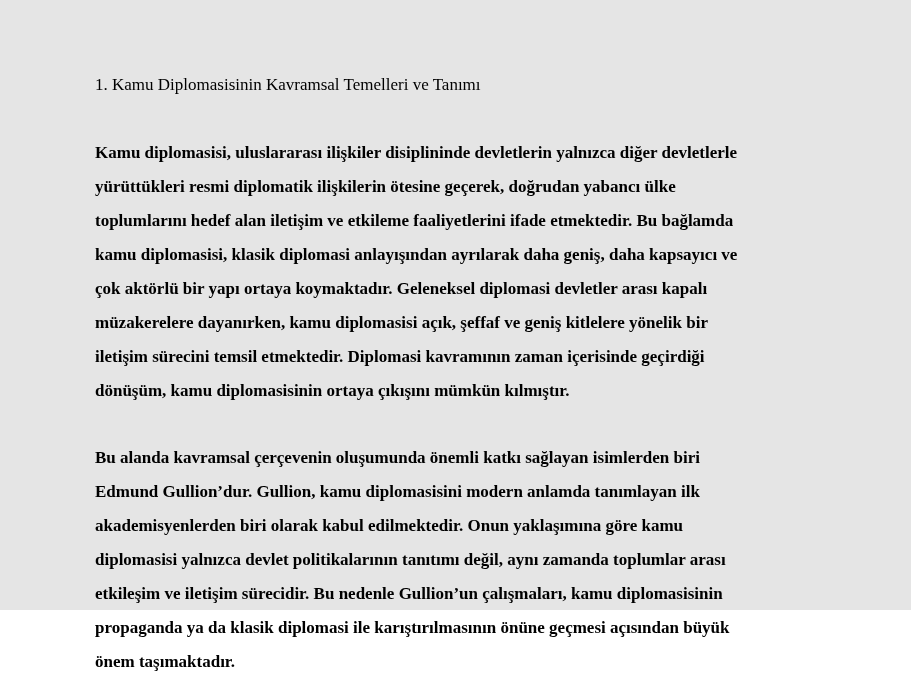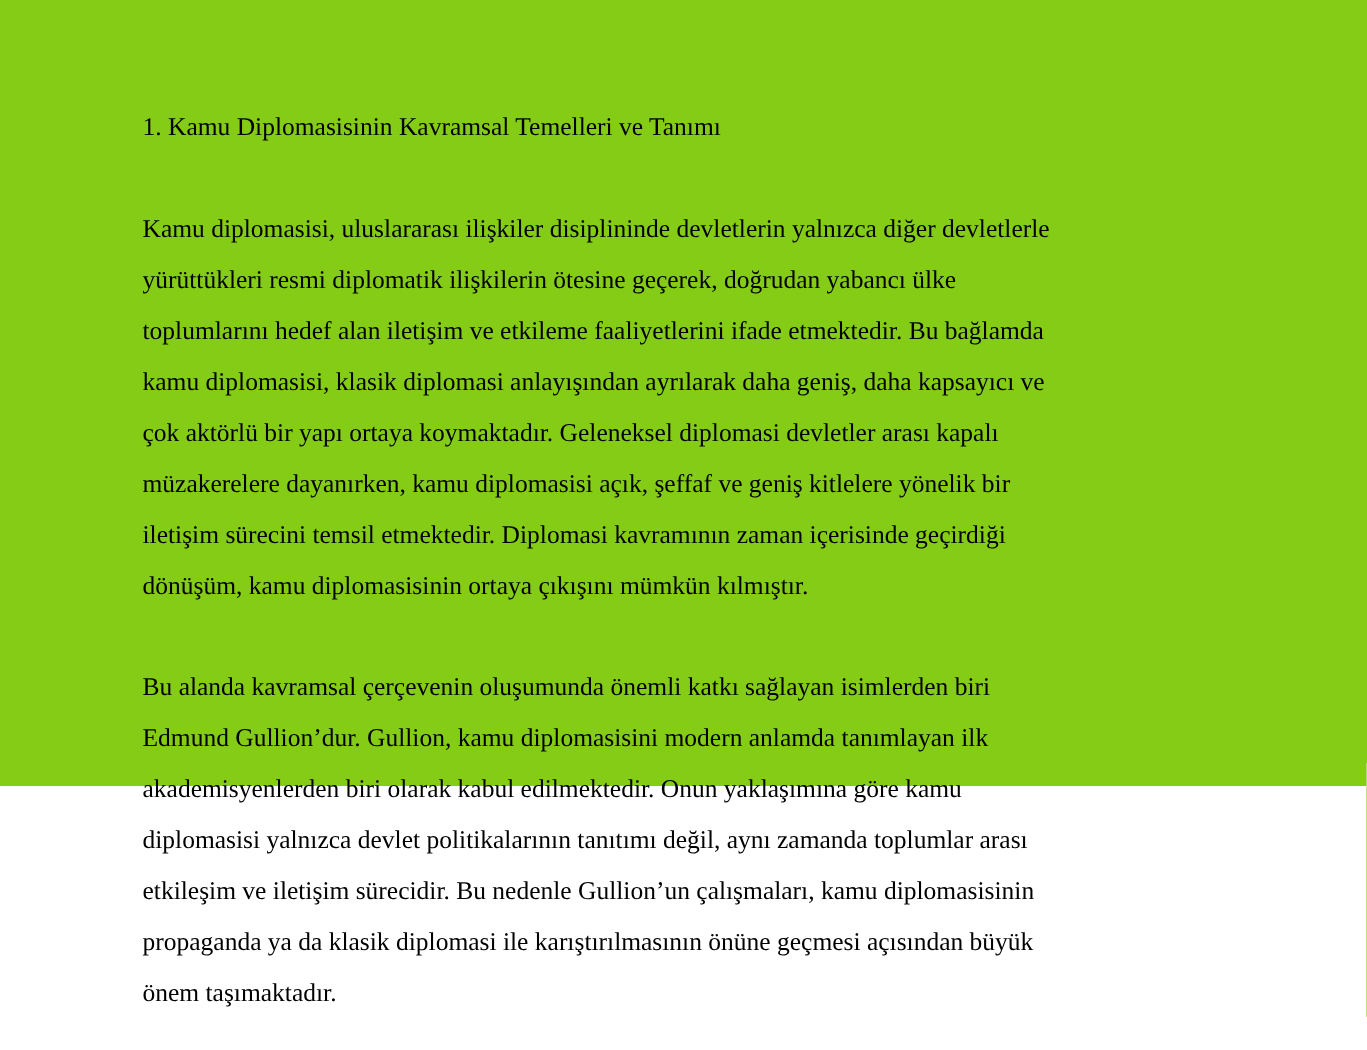--- a/index.html
+++ b/index.html
@@ -13,41 +13,41 @@
     height: 700px;
     background: #ffffff;
     font-family: "Liberation Serif", "DejaVu Serif", serif;
     color: #000000;
     overflow: hidden;
   }
 
   .page {
     box-sizing: border-box;
     width: 911px;
-    height: 524px;
-    background: #84cc16;
+    height: 610px;
+    background: #e5e5e5;
     padding: 68px 85px 0 95px;
   }
 
   .doc-body {
     width: 716px;
   }
 
   .section-heading {
     font-size: 17px;
     font-weight: normal;
     line-height: 34px;
     margin: 0;
     padding: 0;
     white-space: pre-wrap;
   }
 
   .para {
     font-size: 17px;
-    font-weight: normal;
+    font-weight: bold;
     line-height: 34px;
     margin: 0;
     padding: 0;
     white-space: pre-wrap;
     text-align: left;
   }
 
   .gap-after-heading {
     height: 34px;
   }

